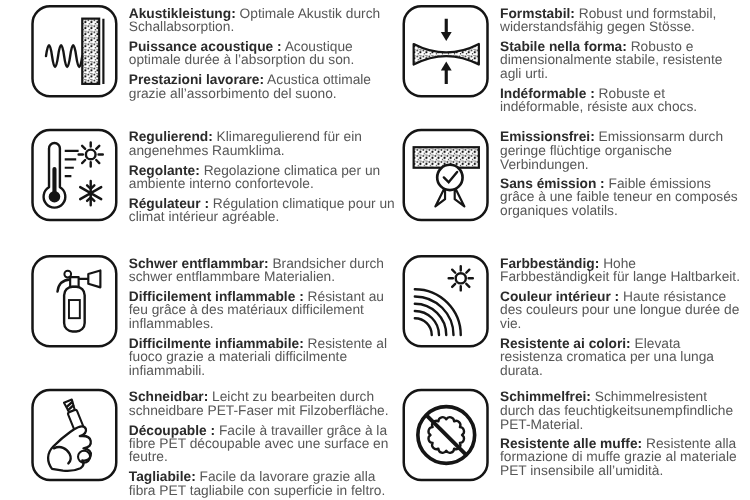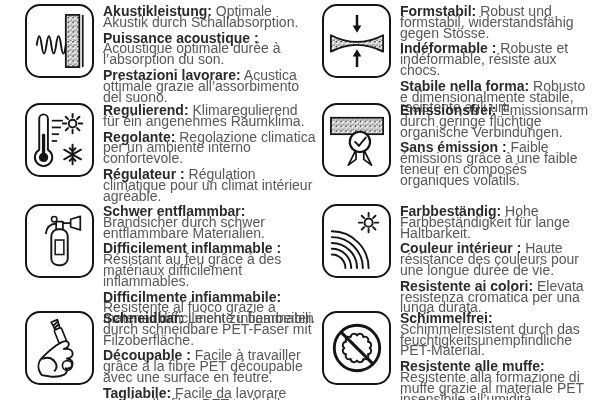--- a/index.html
+++ b/index.html
@@ -10,21 +10,21 @@
          display:grid;grid-template-columns:297px 1fr;
          grid-template-rows:99px 101px 107px auto;
          padding:4px 2px 0 25px;background:#fff;}
   .block{display:flex;align-items:flex-start;gap:9px;padding-right:6px;}
   .icon-box{flex:0 0 69px;height:74px;box-sizing:border-box;
             border:2.3px solid #151515;border-radius:15px;
             display:flex;align-items:center;justify-content:center;
             background:#fff;}
   .icon-box svg{width:58px;height:62px;display:block;}
   .texts{padding-top:2px;min-width:0;}
-  p.entry{margin:0 0 5px 0;font-size:14px;line-height:10.8px;color:#575757;}
+  p.entry{margin:0 0 5px 0;font-size:11px;line-height:10.8px;color:#575757;}
   p.entry b{color:#2b2b2b;font-weight:bold;}
   .stroke{fill:none;stroke:#151515;stroke-width:2;stroke-linecap:round;}
   .fillw{fill:#fff;stroke:#151515;stroke-linejoin:round;}
 </style>
 </head>
 <body>
 
 <div class="sheet">
 
   <div class="block">
@@ -67,22 +67,22 @@
         </defs>
         <line x1="30" y1="5" x2="30" y2="17" stroke="#151515" stroke-width="2.6"></line>
         <polygon points="25.5,16 34.5,16 30,23.5" fill="#151515"></polygon>
         <path d="M3 26 Q30 40 57 26 L57 43 Q30 29 3 43 Z" fill="url(#speck2)" stroke="#151515" stroke-width="1.8" stroke-linejoin="round"></path>
         <line x1="30" y1="59" x2="30" y2="47" stroke="#151515" stroke-width="2.6"></line>
         <polygon points="25.5,48 34.5,48 30,40.5" fill="#151515"></polygon>
       </svg>
     </div>
     <div class="texts">
       <p class="entry"><b>Formstabil:</b> <span>Robust und formstabil, widerstandsfähig gegen Stösse.</span></p>
+      <p class="entry"><b>Stabile nella forma:</b> <span>Robusto e dimensionalmente stabile, resistente agli urti.</span></p>
       <p class="entry"><b>Indéformable :</b> <span>Robuste et indéformable, résiste aux chocs.</span></p>
-      <p class="entry"><b>Stabile nella forma:</b> <span>Robusto e dimensionalmente stabile, resistente agli urti.</span></p>
     </div>
   </div>
 
   <div class="block">
     <div class="icon-box">
       <svg viewBox="0 0 60 64">
         <path d="M8.5 10 A4.5 4.5 0 0 1 17.5 10 L17.5 42.2 A9 9 0 1 1 8.5 42.2 Z" class="fillw" stroke-width="2"></path>
         <line x1="13" y1="27" x2="13" y2="50" stroke="#151515" stroke-width="3.4" stroke-linecap="round"></line>
         <circle cx="13" cy="50" r="4.8" fill="#151515"></circle>
         <line x1="21.5" y1="12" x2="33" y2="12" stroke="#151515" stroke-width="1.8"></line>

